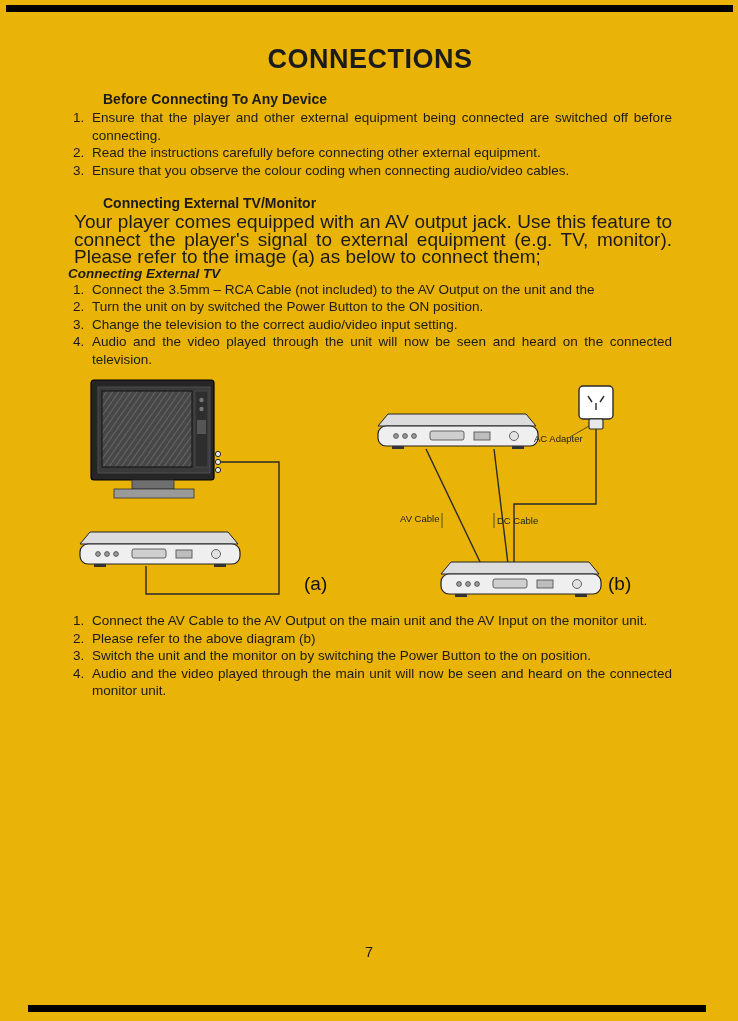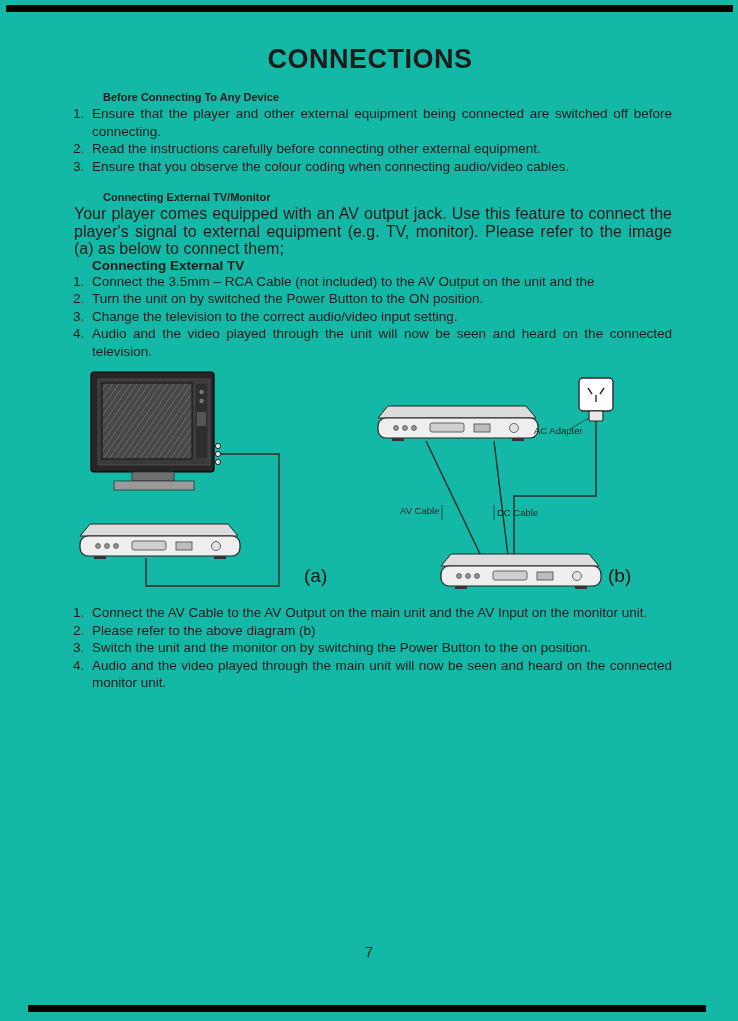--- a/index.html
+++ b/index.html
@@ -1,30 +1,30 @@
 <!DOCTYPE html>
 <html><head>
 <meta charset="utf-8">
 <style>
   html,body{margin:0;padding:0;background:#fff;}
   .page{
-    position:relative;width:738px;height:1021px;background:#14b8a6;
+    position:relative;width:738px;height:1021px;background:#eab308;
     font-family:"Liberation Sans",sans-serif;color:#1b1b1b;overflow:hidden;
     margin:0 auto;
   }
   .scan-bar{position:absolute;background:#000;}
   .scan-bar.top{left:6px;top:5px;width:727px;height:7px;}
   .scan-bar.bottom{left:28px;top:1005px;width:678px;height:7px;}
   .content{position:absolute;left:68px;top:44px;width:604px;}
   h1.title{font-size:27px;font-weight:bold;text-align:center;margin:0 0 16px 0;letter-spacing:.5px;}
-  h2.sec{font-size:11px;font-weight:bold;margin:16px 0 2px 0;padding-left:35px;}
+  h2.sec{font-size:14px;font-weight:bold;margin:16px 0 2px 0;padding-left:35px;}
   h2.sec.first{margin-top:6px;}
-  h3.subsec{font-size:13.5px;font-weight:bold;margin:0 0 0 24px;}
+  h3.subsec{font-size:13.5px;font-weight:bold;margin:0 0 0 0;font-style:italic;}
   h2.sec.monitor{margin:6px 0 2px 4px;}
-  p.intro{font-size:16px;line-height:17.5px;margin:0 0 0 6px;text-align:justify;}
+  p.intro{font-size:19px;line-height:17.5px;margin:0 0 0 6px;text-align:justify;}
   .list{margin:0;}
   .item{display:flex;font-size:13.5px;line-height:17.5px;}
   .num{flex:0 0 24px;padding-left:5px;box-sizing:border-box;}
   .txt{flex:1;text-align:justify;}
   .txt .line2{display:block;}
   .diagram{position:relative;height:236px;margin-top:8px;}
   .diagram svg{position:absolute;left:-12px;top:0;font-family:"Liberation Sans",sans-serif;}
   .pagenum{position:absolute;top:944px;left:0;width:738px;text-align:center;font-size:14.5px;}
 </style>
 </head>

